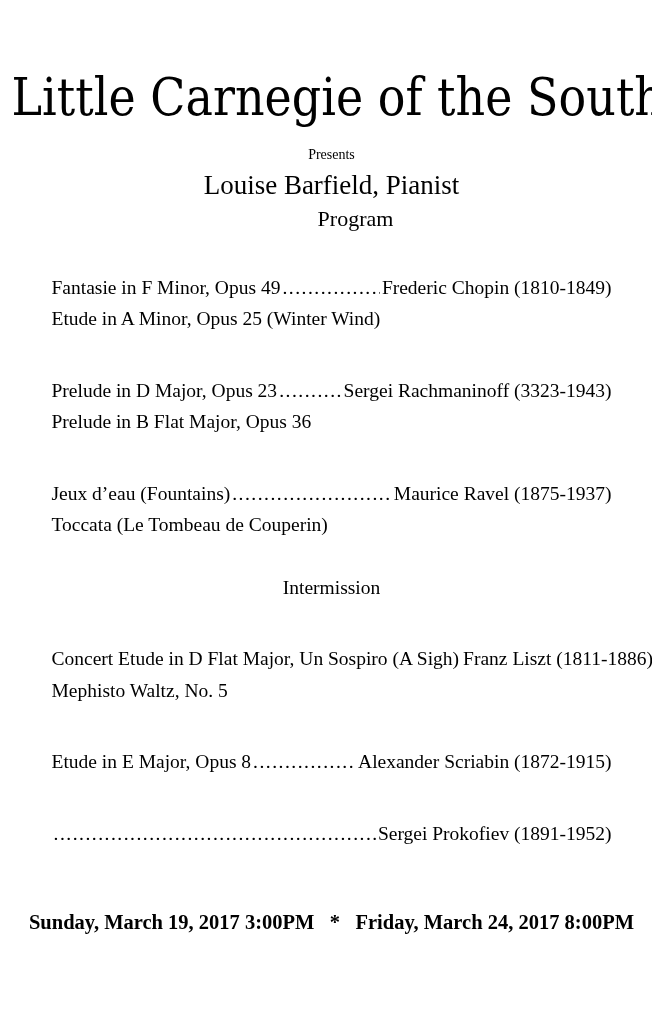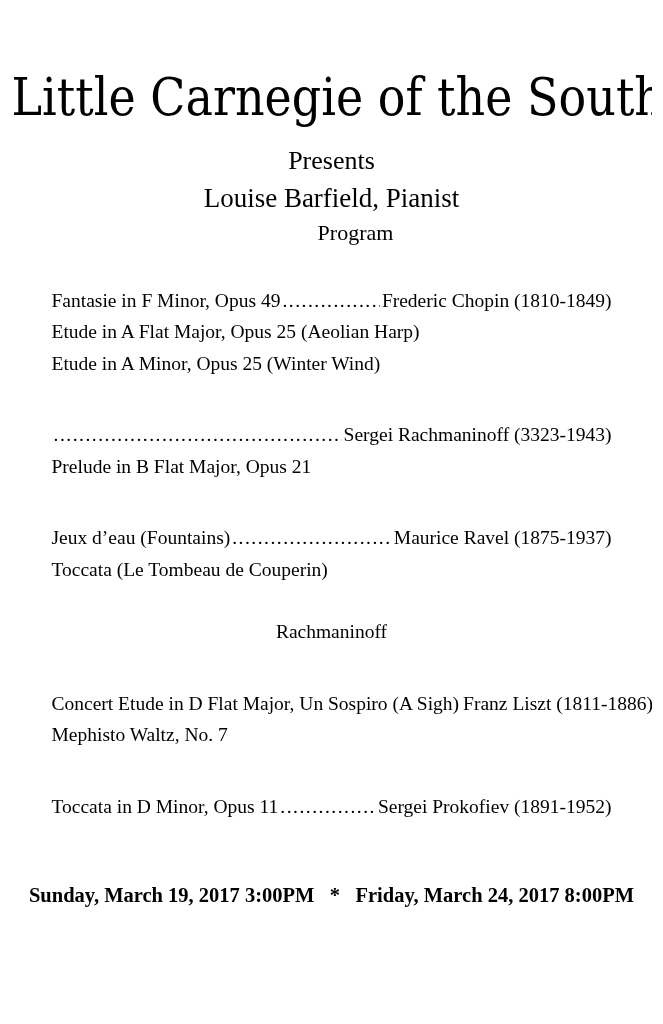--- a/index.html
+++ b/index.html
@@ -27,21 +27,21 @@
     font-size: 46px;
     line-height: 1.4;
     letter-spacing: 0px;
     transform: scaleY(1.12);
     transform-origin: top center;
     white-space: nowrap;
   }
   .presents {
     margin-top: 28px;
     text-align: center;
-    font-size: 26px;
+    font-size: 14px;
     line-height: 1.1;
   }
   .performer {
     margin-top: 8px;
     text-align: center;
     font-size: 27px;
     font-weight: normal;
     line-height: 1.1;
   }
   .program-heading {
@@ -109,65 +109,69 @@
 
   <div class="program-list">
 
     <div class="section">
       <div class="row">
         <span class="piece">Fantasie in F Minor, Opus 49</span>
         <span class="leader"></span>
         <span class="composer">Frederic Chopin (1810-1849)</span>
       </div>
       <div class="row">
-        <span class="piece">Etude in A Flat Major, Opus 25 (Aeolian Harp)</span>
-      </div>
-      <div class="row">
         <span class="piece">Etude in A Minor, Opus 25 (Winter Wind)</span>
       </div>
     </div>
 
     <div class="section">
       <div class="row">
+        <span class="piece">Prelude in D Major, Opus 23</span>
         <span class="leader"></span>
         <span class="composer">Sergei Rachmaninoff (3323-1943)</span>
       </div>
       <div class="row">
-        <span class="piece">Prelude in B Flat Major, Opus 21</span>
+        <span class="piece">Prelude in B Flat Major, Opus 36</span>
       </div>
     </div>
 
     <div class="section">
       <div class="row">
         <span class="piece">Jeux d’eau (Fountains)</span>
         <span class="leader"></span>
         <span class="composer">Maurice Ravel (1875-1937)</span>
       </div>
       <div class="row">
         <span class="piece">Toccata (Le Tombeau de Couperin)</span>
       </div>
     </div>
 
-    <div class="intermission">Rachmaninoff</div>
+    <div class="intermission">Intermission</div>
 
     <div class="section">
       <div class="row">
         <span class="piece">Concert Etude in D Flat Major, Un Sospiro (A Sigh)</span>
         <span class="leader"></span>
         <span class="composer">Franz Liszt (1811-1886)</span>
       </div>
       <div class="row">
-        <span class="piece">Mephisto Waltz, No. 7</span>
+        <span class="piece">Mephisto Waltz, No. 5</span>
       </div>
     </div>
 
+    <div class="section">
+      <div class="row">
+        <span class="piece">Etude in E Major, Opus 8</span>
+        <span class="leader"></span>
+        <span class="composer">Alexander Scriabin (1872-1915)</span>
+      </div>
+    </div>
 
     <div class="section">
       <div class="row">
-        <span class="piece">Toccata in D Minor, Opus 11</span>
         <span class="leader"></span>
         <span class="composer">Sergei Prokofiev (1891-1952)</span>
       </div>
     </div>
 
   </div>
 
   <div class="footer">Sunday, March 19, 2017 3:00PM   *   Friday, March 24, 2017 8:00PM</div>
 
 </div>

